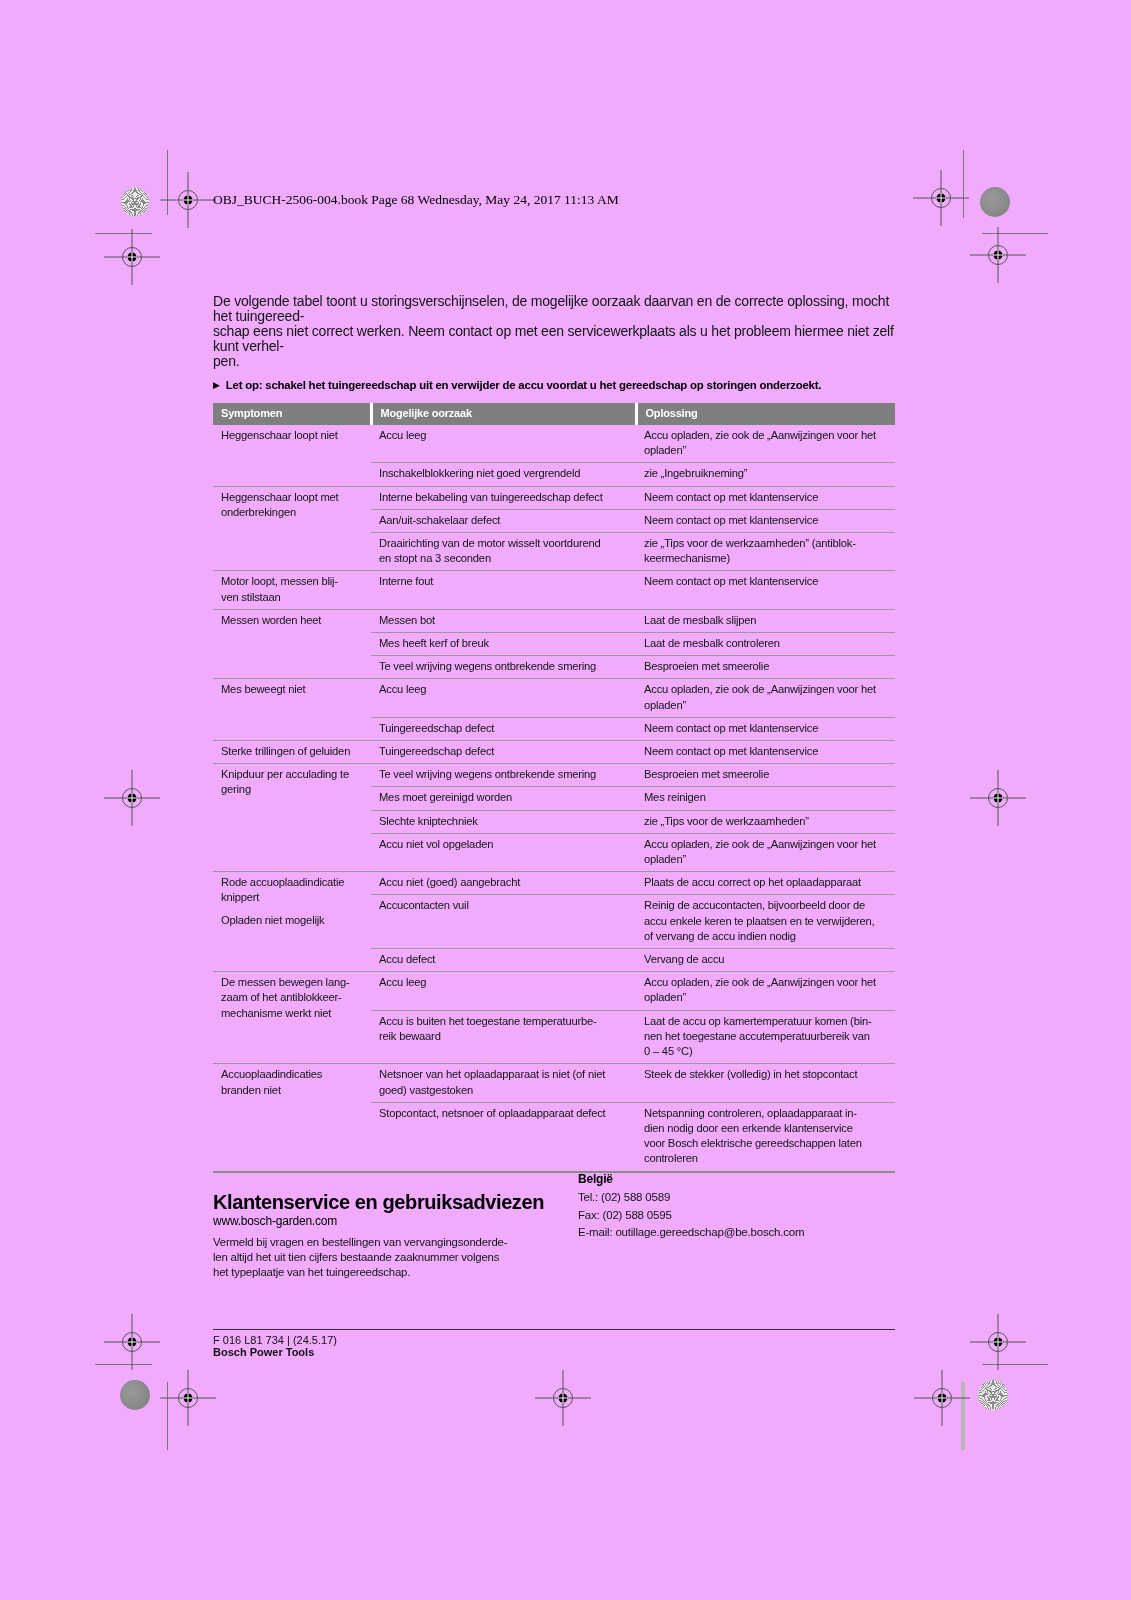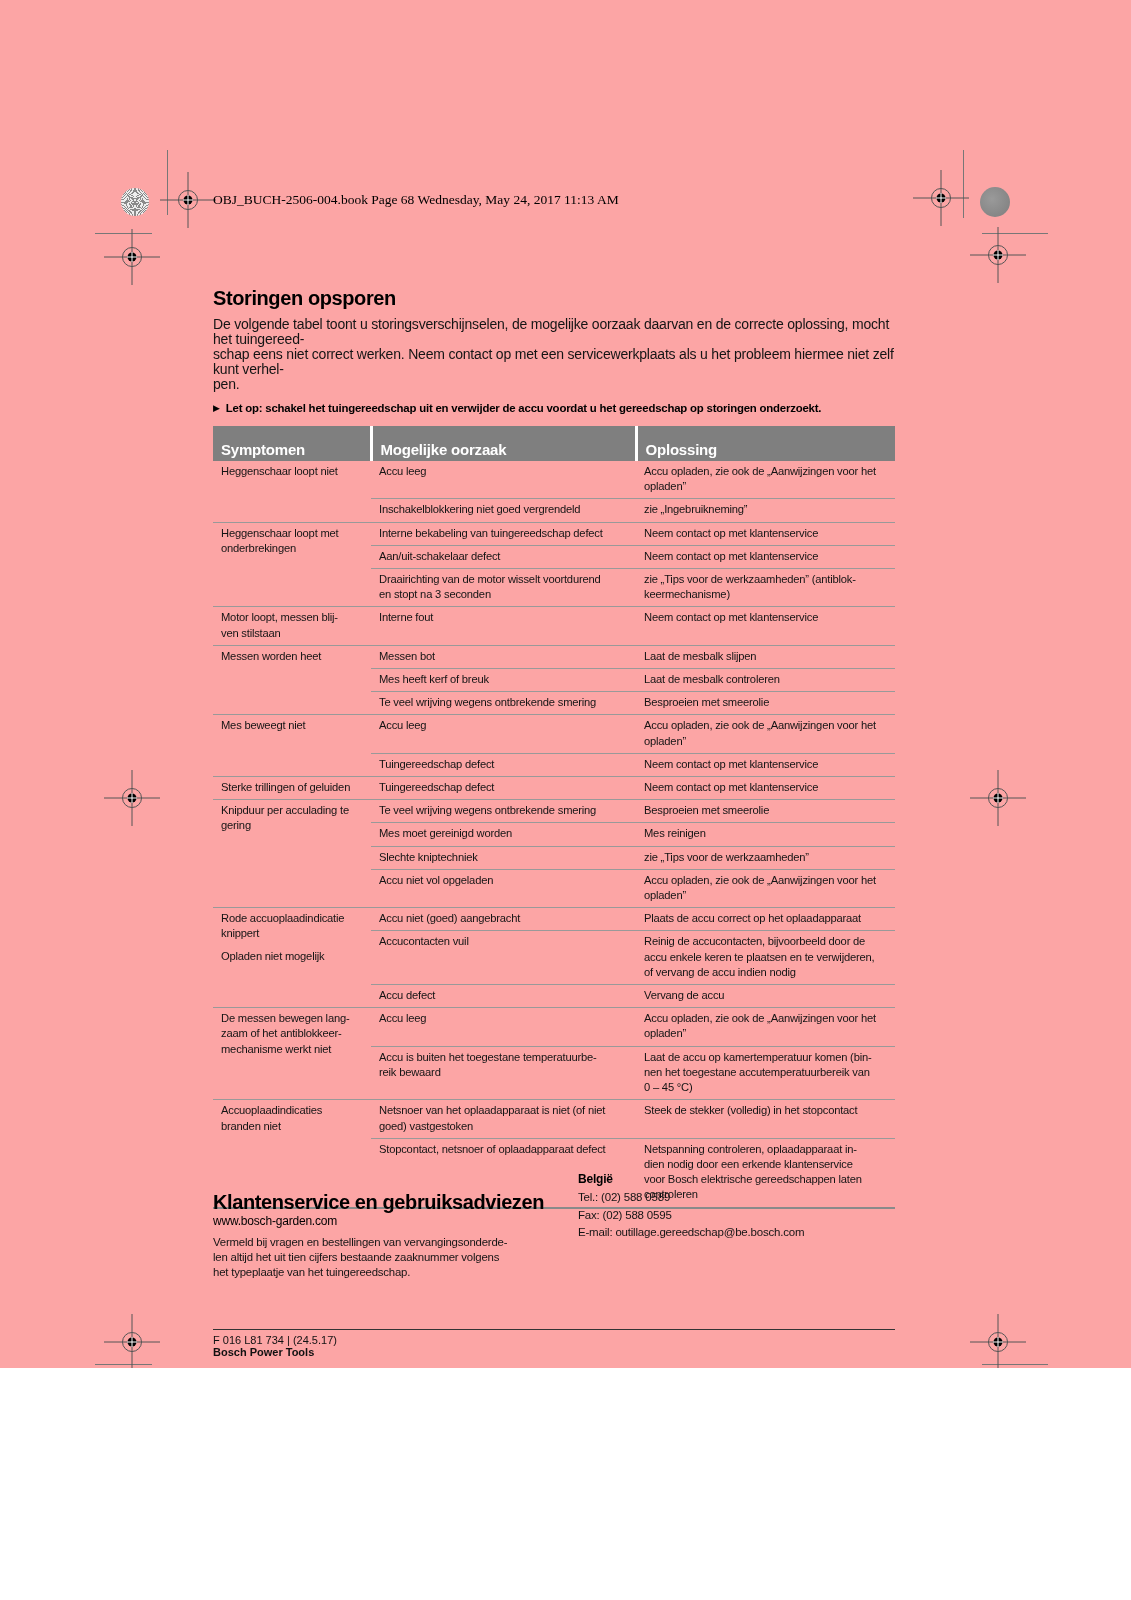--- a/index.html
+++ b/index.html
@@ -1,16 +1,16 @@
 <!DOCTYPE html>
 <html><head>
 <meta charset="utf-8">
 <style>
   html,body{margin:0;padding:0;background:#fff;}
-  .page{position:relative;width:1131px;height:1368px;background:#fca5a5;overflow:hidden;
+  .page{position:relative;width:1131px;height:1600px;background:#f0abfc;overflow:hidden;
         font-family:"Liberation Sans",sans-serif;color:#111;}
   
   .pline{position:absolute;background:#777;}
   .sunburst{position:absolute;border-radius:50%;
      background:repeating-conic-gradient(#8a8a8a 0deg 3deg,#ededed 3deg 7deg);}
   .dotcircle{position:absolute;border-radius:50%;
      background:radial-gradient(circle at 40% 40%,#9a9a9a,#7d7d7d);}
   .reg{position:absolute;width:56px;height:56px;}
   
   .bookline{position:absolute;left:213px;top:192px;font-family:"Liberation Serif",serif;
@@ -23,22 +23,22 @@
   
   .content{position:absolute;left:213px;top:287px;width:682px;letter-spacing:-0.2px;}
   h1.title{margin:0;font-size:20px;line-height:23px;font-weight:bold;letter-spacing:-0.4px;color:#000;}
   .intro{margin-top:7px;font-size:14px;line-height:15px;white-space:pre-line;color:#141414;}
   .note{margin-top:9px;display:flex;align-items:flex-start;font-size:11.4px;line-height:14px;}
   .note .arr{font-size:9px;line-height:14px;margin-right:6px;color:#000;}
   .note .ntext{font-weight:bold;color:#000;}
   
   .tblwrap{margin-top:11px;border-bottom:2px solid #8a8a8a;}
   table.ts{border-collapse:collapse;table-layout:fixed;width:682px;}
-  table.ts th{background:#7f7f7f;color:#fff;font-size:15px;line-height:15px;font-weight:bold;
-     text-align:left;padding:16px 6px 4px 8px;border-right:3px solid #fff;}
+  table.ts th{background:#7f7f7f;color:#fff;font-size:11px;line-height:15px;font-weight:bold;
+     text-align:left;padding:3px 6px 4px 8px;border-right:3px solid #fff;}
   table.ts th:last-child{border-right:none;}
   table.ts td{vertical-align:top;font-size:11.2px;line-height:15.2px;
      padding:3px 6px 4px 8px;white-space:pre-line;color:#141414;}
   tr.grp td{border-top:1px solid #999;}
   tr.sub td{border-top:1px solid #999;}
   td.sym .sym-p{margin:0 0 7px 0;}
   td.sym .sym-p:last-child{margin-bottom:0;}
   
   .service{position:absolute;left:213px;top:1172px;width:682px;display:flex;letter-spacing:-0.2px;}
   .svc-left{width:350px;}
@@ -161,21 +161,20 @@
           <circle cx="28" cy="28" r="4.5" fill="#000"></circle>
           <line x1="23" y1="28" x2="33" y2="28" stroke="#fff" stroke-width="1"></line>
           <line x1="28" y1="23" x2="28" y2="33" stroke="#fff" stroke-width="1"></line>
         </svg></div>
     </div>
 
   <div class="bookline">OBJ_BUCH-2506-004.book  Page 68  Wednesday, May 24, 2017  11:13 AM</div>
 
 
   <div class="content">
-    <h1 class="title">Storingen opsporen</h1>
     <div class="intro">De volgende tabel toont u storingsverschijnselen, de mogelijke oorzaak daarvan en de correcte oplossing, mocht het tuingereed-
 schap eens niet correct werken. Neem contact op met een servicewerkplaats als u het probleem hiermee niet zelf kunt verhel-
 pen.</div>
     <div class="note">
       <span class="arr">▶</span>
       <span class="ntext">Let op: schakel het tuingereedschap uit en verwijder de accu voordat u het gereedschap op storingen onderzoekt.</span>
     </div>
     <div class="tblwrap">
       <table class="ts" id="ts-table">
         <colgroup>

